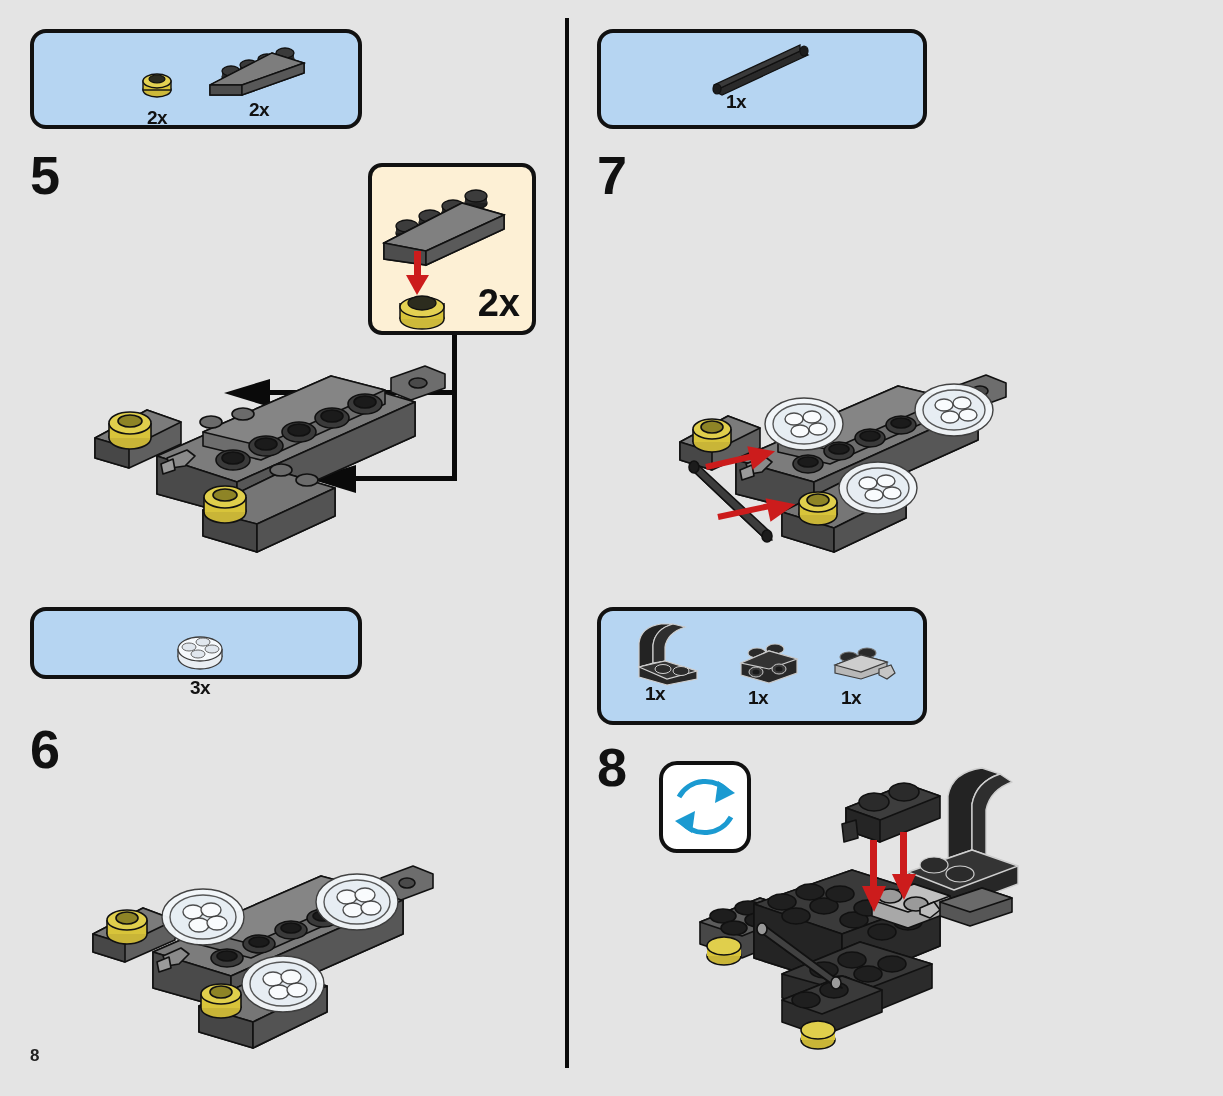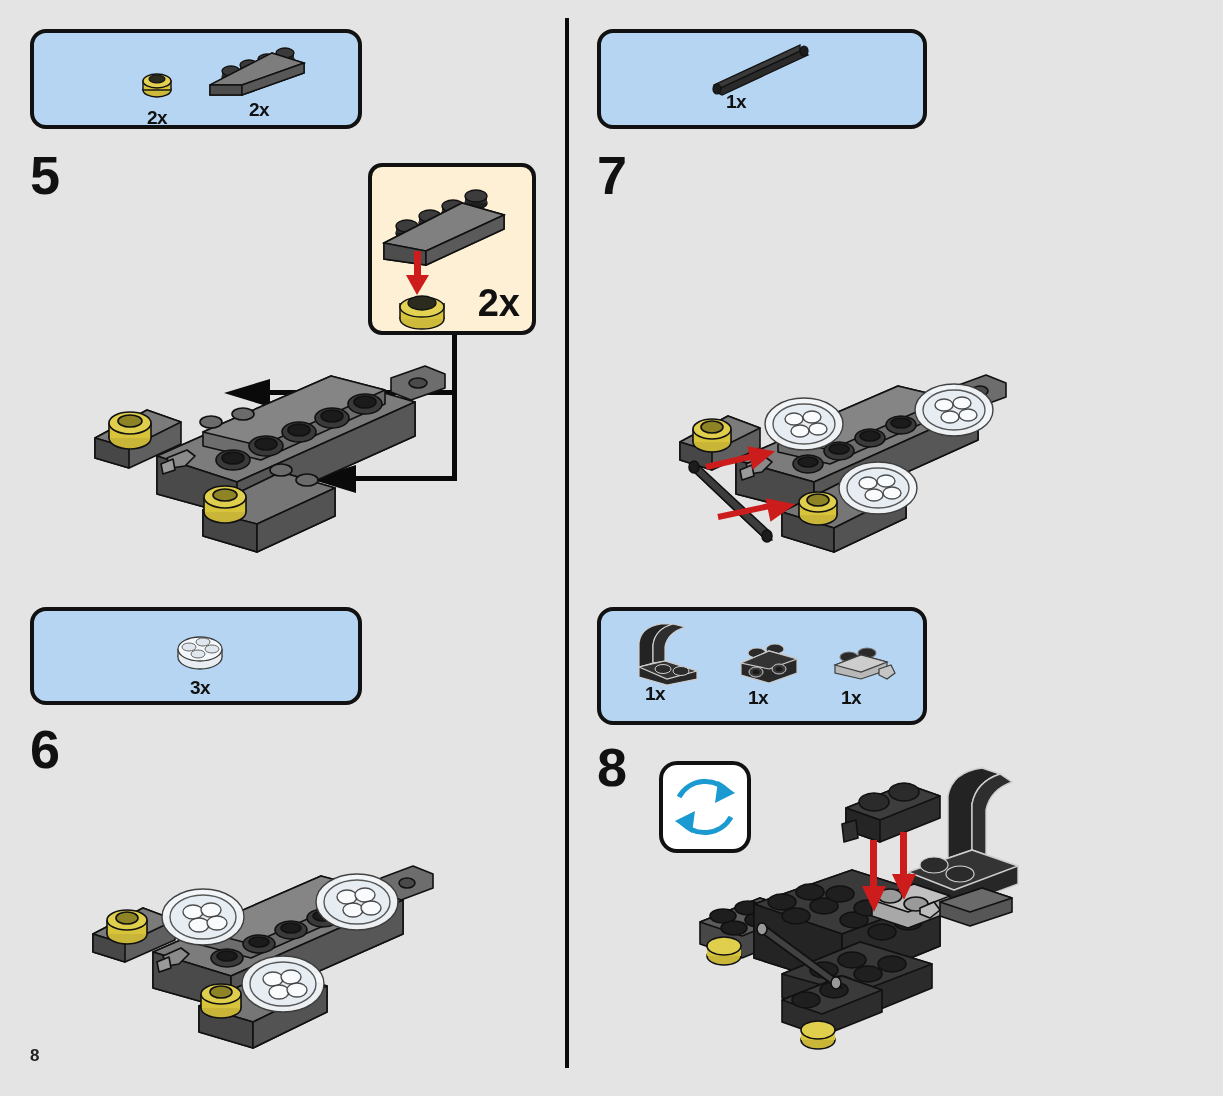--- a/index.html
+++ b/index.html
@@ -247,21 +247,21 @@
         <ellipse cx="140" cy="135" rx="12" ry="6" fill="#8e8426"></ellipse>
 
         <ellipse cx="196" cy="110" rx="11" ry="6" fill="#6b6b6b"></ellipse>
         <ellipse cx="222" cy="120" rx="11" ry="6" fill="#6b6b6b"></ellipse>
         <ellipse cx="126" cy="62" rx="11" ry="6" fill="#6b6b6b"></ellipse>
         <ellipse cx="158" cy="54" rx="11" ry="6" fill="#6b6b6b"></ellipse>
       </g>
     </svg>
   </div>
 
-  <div class="parts-box" style="left:30px;top:607px;width:332px;height:98px;text-decoration:underline;">
+  <div class="parts-box" style="left:30px;top:607px;width:332px;height:72px;text-decoration:underline;">
     <div class="part" style="left:131px;top:20px;width:70px;">
       <div class="glyph" style="height:44px;">
         <svg width="70" height="44" viewBox="0 0 70 44">
           <ellipse cx="35" cy="26" rx="22" ry="12" fill="#e9eef3" stroke="#3d3d3d" stroke-width="1.3"></ellipse>
           <rect x="13" y="18" width="44" height="8" fill="#eef2f6" stroke="none"></rect>
           <line x1="13" y1="18" x2="13" y2="26" stroke="#3d3d3d" stroke-width="1.3"></line>
           <line x1="57" y1="18" x2="57" y2="26" stroke="#3d3d3d" stroke-width="1.3"></line>
           <ellipse cx="35" cy="18" rx="22" ry="12" fill="#f6f9fc" stroke="#3d3d3d" stroke-width="1.3"></ellipse>
           <ellipse cx="24" cy="16" rx="7" ry="4" fill="#e1e7ee" stroke="#666" stroke-width="1"></ellipse>
           <ellipse cx="38" cy="11" rx="7" ry="4" fill="#e1e7ee" stroke="#666" stroke-width="1"></ellipse>

